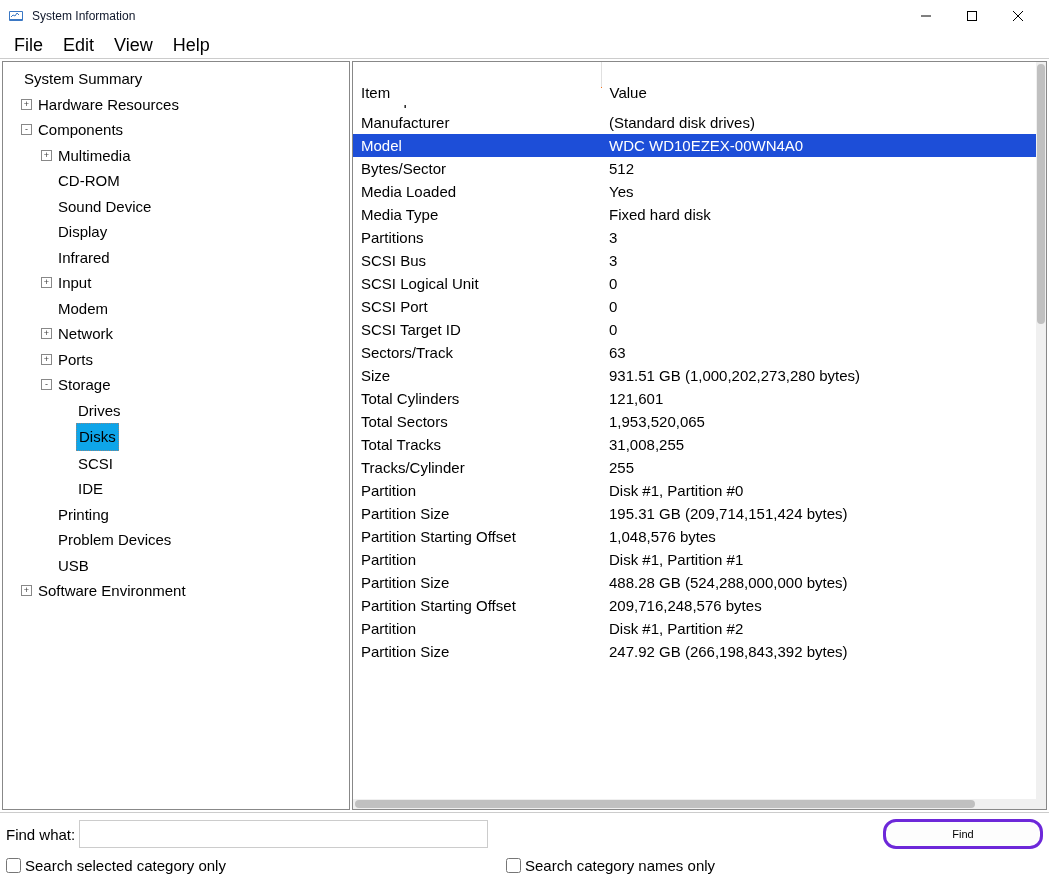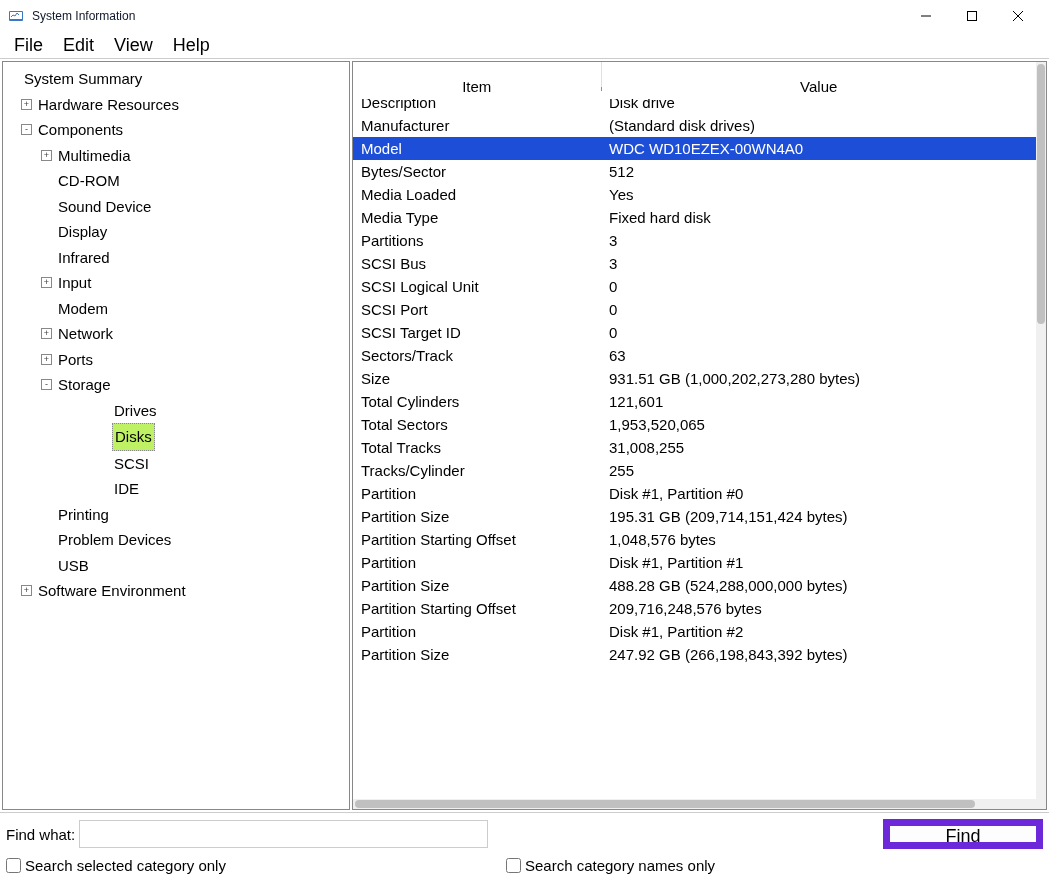--- a/index.html
+++ b/index.html
@@ -18,43 +18,43 @@
 
 
 .main { flex: 1; display: flex; border-top: 1px solid #ccc; overflow: hidden; }
 
 
 .tree-panel { width: 348px; border: 1px solid #888; margin: 2px 1px 2px 2px; padding: 4px 0; overflow-y: auto; font-size: 15px; line-height: 1.7; }
 .tree-node { display: flex; align-items: center; white-space: nowrap; cursor: pointer; }
 .tree-toggle { width: 11px; height: 11px; border: 1px solid #888; display: flex; align-items: center; justify-content: center; font-size: 9px; line-height: 1; margin-right: 4px; color: #444; background: #fff; flex-shrink: 0; }
 .tree-toggle.blank { border: none; background: transparent; }
 .tree-label { padding: 0 2px; }
-.tree-label.selected { background: #bef264; border: 1px dotted #888; text-align: center; }
+.tree-label.selected { background: #0ea5e9; border: 1px dotted #888; text-align: center; }
 .indent-0 { padding-left: 4px; }
 .indent-1 { padding-left: 18px; }
 .indent-2 { padding-left: 38px; }
-.indent-3 { padding-left: 58px; gap: 36px; }
+.indent-3 { padding-left: 58px; }
 
 
 .detail-panel { flex: 1; border: 1px solid #888; margin: 2px 2px 2px 1px; display: flex; position: relative; font-size: 15px; overflow: hidden; }
 .detail-content { flex: 1; overflow-y: auto; overflow-x: auto; }
 .detail-table { width: 100%; border-collapse: collapse; }
-.detail-table th { text-align: center; font-weight: 400; padding: 4px 8px; border-bottom: 4px solid #f97316; position: sticky; top: 12px; background: #fff; }
+.detail-table th { text-align: left; font-weight: 400; padding: 4px 8px; border-bottom: 1px solid #f97316; position: sticky; top: 18px; background: #fff; }
 .detail-table th:first-child { border-right: 1px solid #e0e0e0; width: 248px; }
 .detail-table td { padding: 3px 8px; white-space: nowrap; }
 .detail-table tr.selected td { background: #1d4ed8; color: #fff; }
 .vscroll { width: 10px; background: #f0f0f0; position: relative; }
 .vscroll-thumb { position: absolute; top: 2px; right: 1px; width: 8px; height: 260px; background: #c0c0c0; border-radius: 4px; }
 
 
 .findbar { border-top: 1px solid #ccc; padding: 6px 6px 2px 6px; }
 .find-row1 { display: flex; align-items: center; margin-bottom: 8px; }
 .find-label { font-size: 15px; padding-right: 4px; }
 .find-input { flex: 1; max-width: 580px; height: 28px; border: 1px solid #ccc; padding: 2px 6px; font-size: 14px; }
-.find-btn { width: 160px; height: 30px; border: 7px solid #6d28d9; background: #fdfdfd; font-size: 18px; cursor: pointer; border-radius: 0; }
+.find-btn { width: 160px; height: 30px; border: 3px solid #6d28d9; background: #fdfdfd; font-size: 11px; cursor: pointer; border-radius: 13px; }
 .find-row2 { display: flex; gap: 80px; font-size: 15px; padding-bottom: 4px; align-items: flex-end; }
 .checkbox-wrap { display: flex; align-items: center; gap: 4px; }
 .checkbox-wrap input { width: 15px; height: 15px; }
 
 
 .hscroll { position: absolute; bottom: 0; left: 0; right: 10px; height: 10px; background: #f0f0f0; }
 .hscroll-thumb { position: absolute; left: 2px; top: 1px; height: 8px; width: 620px; background: #c0c0c0; border-radius: 4px; }
 </style>
 </head>
 <body>

